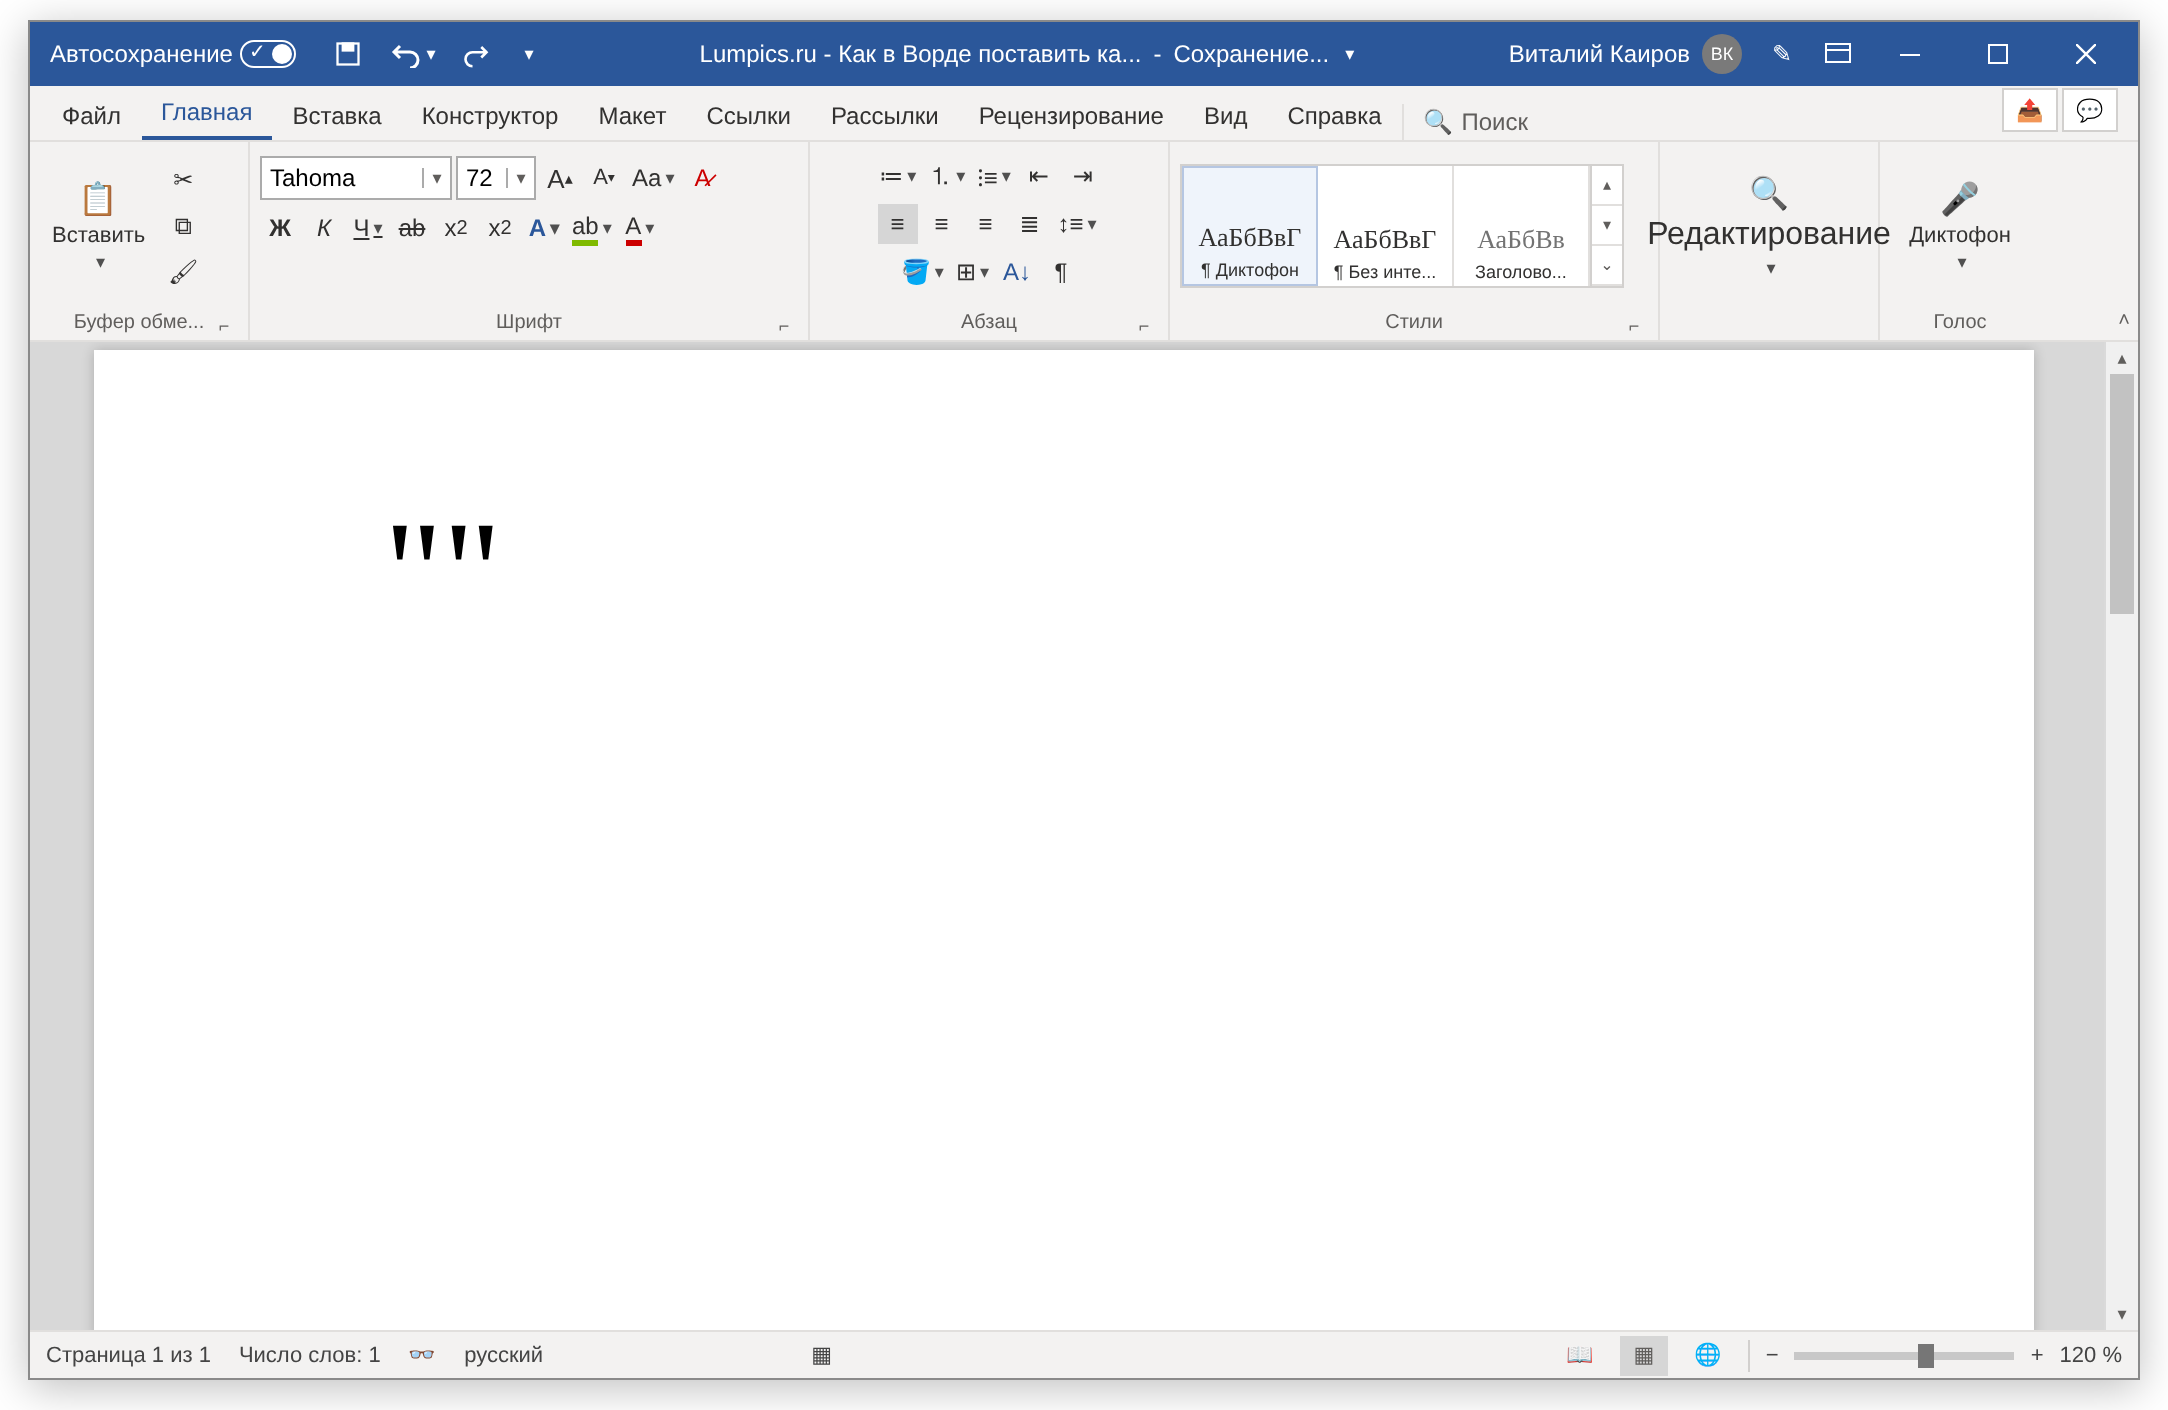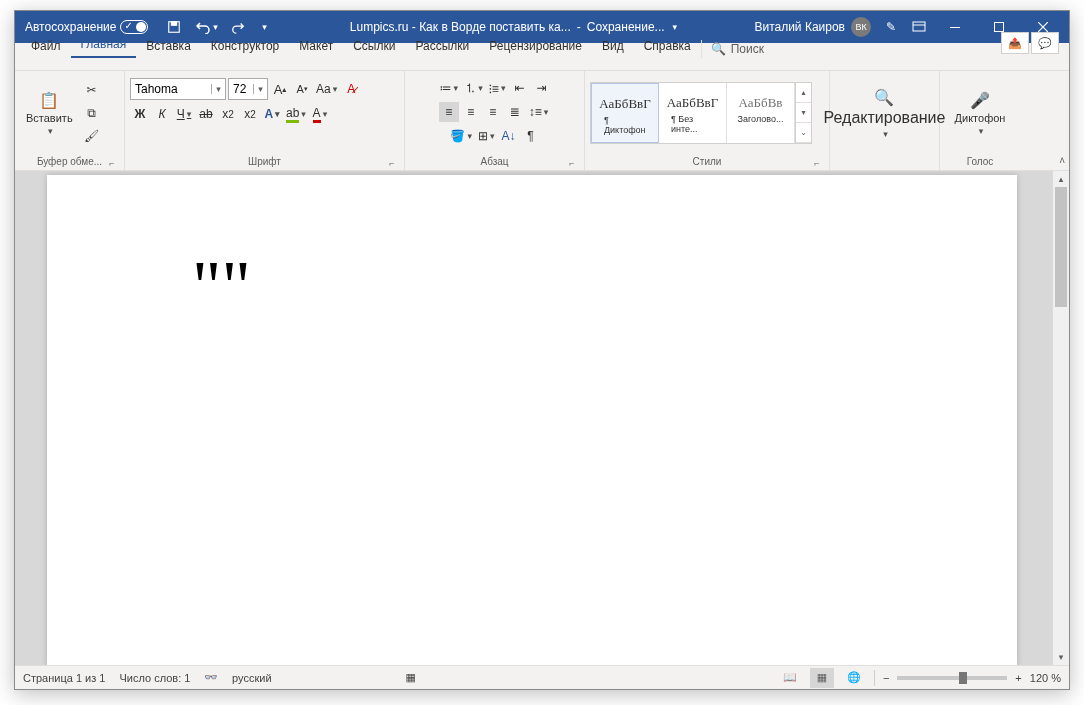--- a/index.html
+++ b/index.html
@@ -9,42 +9,42 @@
 .titlebar .autosave{display:flex;align-items:center;gap:4px;padding:0 6px}
 .toggle{width:28px;height:14px;border:1px solid #fff;border-radius:8px;position:relative;background:#2b579a}
 .toggle::after{content:"";position:absolute;right:1px;top:1px;width:10px;height:10px;border-radius:50%;background:#fff}
 .qat{display:flex;align-items:center;gap:4px;padding:0 6px}
 .qat-btn,.titlebtn{width:28px;height:28px;display:flex;align-items:center;justify-content:center;color:#fff}
 .doctitle{flex:1;text-align:center;display:flex;justify-content:center;align-items:center;gap:6px;font-size:12px;overflow:hidden;white-space:nowrap}
 .user{display:flex;align-items:center;gap:6px;padding:0 6px}
 .avatar{width:20px;height:20px;border-radius:50%;background:#7a7a7a;font-size:9px;display:flex;align-items:center;justify-content:center}
 .winbtns{display:flex}
 .winbtns .titlebtn{width:44px;height:32px}
-.tabs{height:28px;background:#f3f2f1;display:flex;align-items:flex-end;font-size:12px;padding:12px 6px;border-bottom:1px solid #e1dfdd}
+.tabs{height:28px;background:#f3f2f1;display:flex;align-items:flex-end;font-size:12px;padding:0 6px;border-bottom:1px solid #e1dfdd}
 .tab{padding:5px 10px;color:#323130;cursor:pointer}
 .tab.active{color:#2b579a;font-weight:400;border-bottom:2px solid #2b579a}
 .tabs-right{margin-left:auto;display:flex;align-items:center;gap:2px;padding:4px}
 .searchbox{display:flex;align-items:center;gap:4px;color:#605e5c;font-size:12px;padding:2px 10px;border-left:1px solid #e1dfdd}
 .minibtn{width:28px;height:22px;display:flex;align-items:center;justify-content:center;border:1px solid #d2d0ce;background:#fff;font-size:11px;color:#2b579a}
 .ribbon{height:100px;background:#f3f2f1;display:flex;border-bottom:1px solid #e1dfdd;position:relative}
 .group{border-right:1px solid #e1dfdd;display:flex;flex-direction:column;padding:3px 5px 0 5px}
 .group-body{flex:1;display:flex;align-items:center}
 .group-label{height:18px;font-size:10px;color:#605e5c;text-align:center;display:flex;align-items:center;justify-content:center;position:relative}
 .launcher{position:absolute;right:2px;bottom:2px;width:10px;height:10px;color:#605e5c;font-size:9px}
 .bigbtn{display:flex;flex-direction:column;align-items:center;justify-content:center;padding:2px 6px;font-size:11px;color:#323130;gap:2px;height:72px}
 .ico{width:20px;height:20px;display:flex;align-items:center;justify-content:center;font-size:16px}
 .smcol{display:flex;flex-direction:column;gap:3px;padding:0 3px;justify-content:center}
 .smbtn{min-width:20px;height:20px;display:flex;align-items:center;justify-content:center;font-size:12px;color:#323130;padding:0 2px}
 .fontbox{display:flex;align-items:center;border:1px solid #ababab;background:#fff;height:22px}
 .fontbox input{border:none;outline:none;font-size:12px;padding:0 4px;width:80px;background:transparent}
 .fontbox .dd{width:14px;text-align:center;font-size:9px;color:#605e5c;border-left:1px solid #ababab}
 .sizebox input{width:24px}
 .row{display:flex;gap:2px;align-items:center}
 .styles-gallery{display:flex;border:1px solid #d2d0ce;background:#fff;height:62px}
-.style-item{width:68px;border-right:1px solid #e1dfdd;display:flex;flex-direction:column;align-items:center;justify-content:flex-start;font-size:9px;color:#323130;padding:12px}
+.style-item{width:68px;border-right:1px solid #e1dfdd;display:flex;flex-direction:column;align-items:center;justify-content:flex-end;font-size:9px;color:#323130;padding:2px}
 .style-item.sel{border:1px solid #b5c6e2;background:#eff4fb}
 .style-prev{font-size:13px;font-family:Tahoma;margin-bottom:3px}
 .style-scroll{width:16px;display:flex;flex-direction:column;border-left:1px solid #d2d0ce}
 .style-scroll div{flex:1;display:flex;align-items:center;justify-content:center;font-size:8px;color:#605e5c;border-bottom:1px solid #e1dfdd}
 .collapse{position:absolute;right:4px;bottom:4px;font-size:10px;color:#605e5c}
 .docarea{flex:1;background:#d8d8d8;position:relative;overflow:hidden}
 .page{position:absolute;top:4px;left:32px;width:970px;height:100%;background:#fff;box-shadow:0 0 6px rgba(0,0,0,0.2)}
 .pagecontent{position:absolute;top:75px;left:145px;font-family:Tahoma;font-size:72px;color:#000;line-height:1}
 .vscroll{position:absolute;right:0;top:0;bottom:0;width:17px;background:#f0f0f0;border-left:1px solid #dadada}
 .vscroll .thumb{position:absolute;top:16px;left:2px;right:2px;height:120px;background:#c2c2c2}

